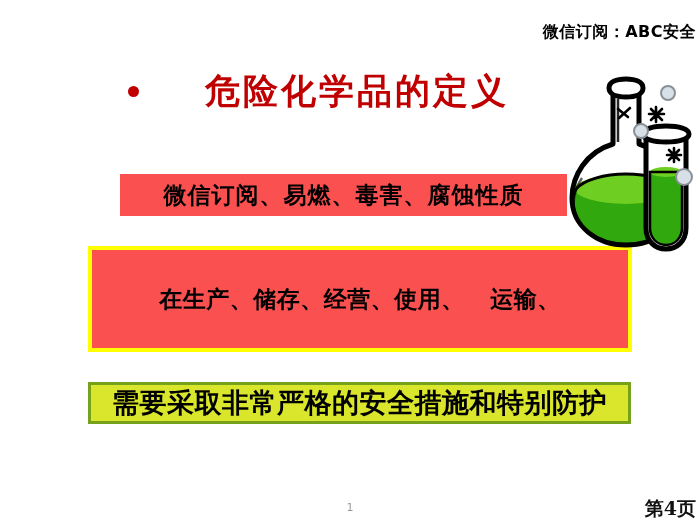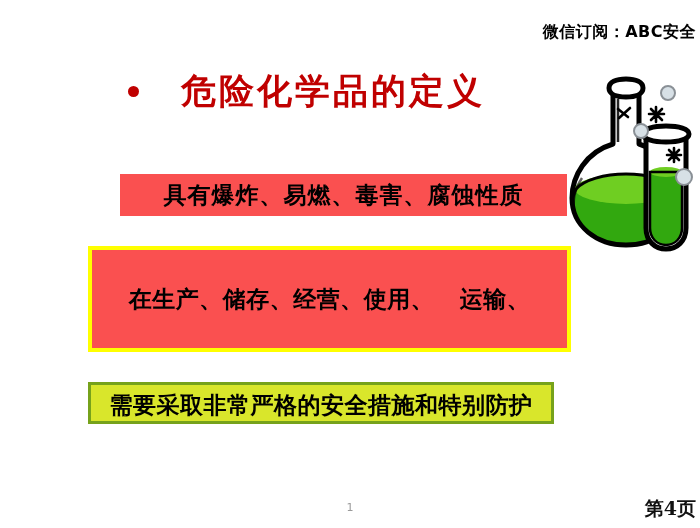--- a/index.html
+++ b/index.html
@@ -33,20 +33,21 @@
     white-space: nowrap;
   }
 
   
   .title-row {
     position: absolute;
     top: 68px;
     left: 128px;
     display: flex;
     align-items: center;
+    gap: 24px;
   }
   .title-bullet {
     width: 11px;
     height: 11px;
     border-radius: 50%;
     background: #C00000;
     margin-right: 42px;
     flex: 0 0 auto;
   }
   .title-text {
@@ -75,43 +76,42 @@
     width: 447px;
     height: 42px;
     background: #FA5050;
     font-size: 23px;
     letter-spacing: 1px;
   }
 
   .box-process {
     left: 88px;
     top: 246px;
-    width: 483px;
+    width: 544px;
     height: 106px;
     background: #FA5050;
     border: 4px solid #FFFF00;
     font-size: 23px;
     line-height: 33px;
     letter-spacing: 0.5px;
     flex-direction: column;
   }
   .box-process .line {
     white-space: pre;
   }
 
   .box-measures {
     left: 88px;
     top: 382px;
-    width: 466px;
+    width: 543px;
     height: 42px;
     background: #D9E62B;
     border: 3px solid #76A21B;
-    font-size: 23px;
+    font-size: 27px;
     letter-spacing: 0.5px;
-    align-items: flex-end;
   }
 
   
   .illustration {
     position: absolute;
     left: 556px;
     top: 52px;
     width: 144px;
     height: 225px;
   }
@@ -144,21 +144,21 @@
 <div class="slide">
 
   <div class="header-note">微信订阅：ABC安全</div>
 
   <div class="title-row">
     <span class="title-bullet"></span>
     <span class="title-text">危险化学品的定义</span>
   </div>
 
   <div class="box box-hazard">
-    <span>具有爆炸、易燃、毒害、腐蚀性质</span>
+    <span>微信订阅、易燃、毒害、腐蚀性质</span>
   </div>
 
   <div class="box box-process">
     <span class="line">在生产、储存、经营、使用、   运输、</span>
   </div>
 
   <div class="box box-measures">
     <span>需要采取非常严格的安全措施和特别防护</span>
   </div>
 

